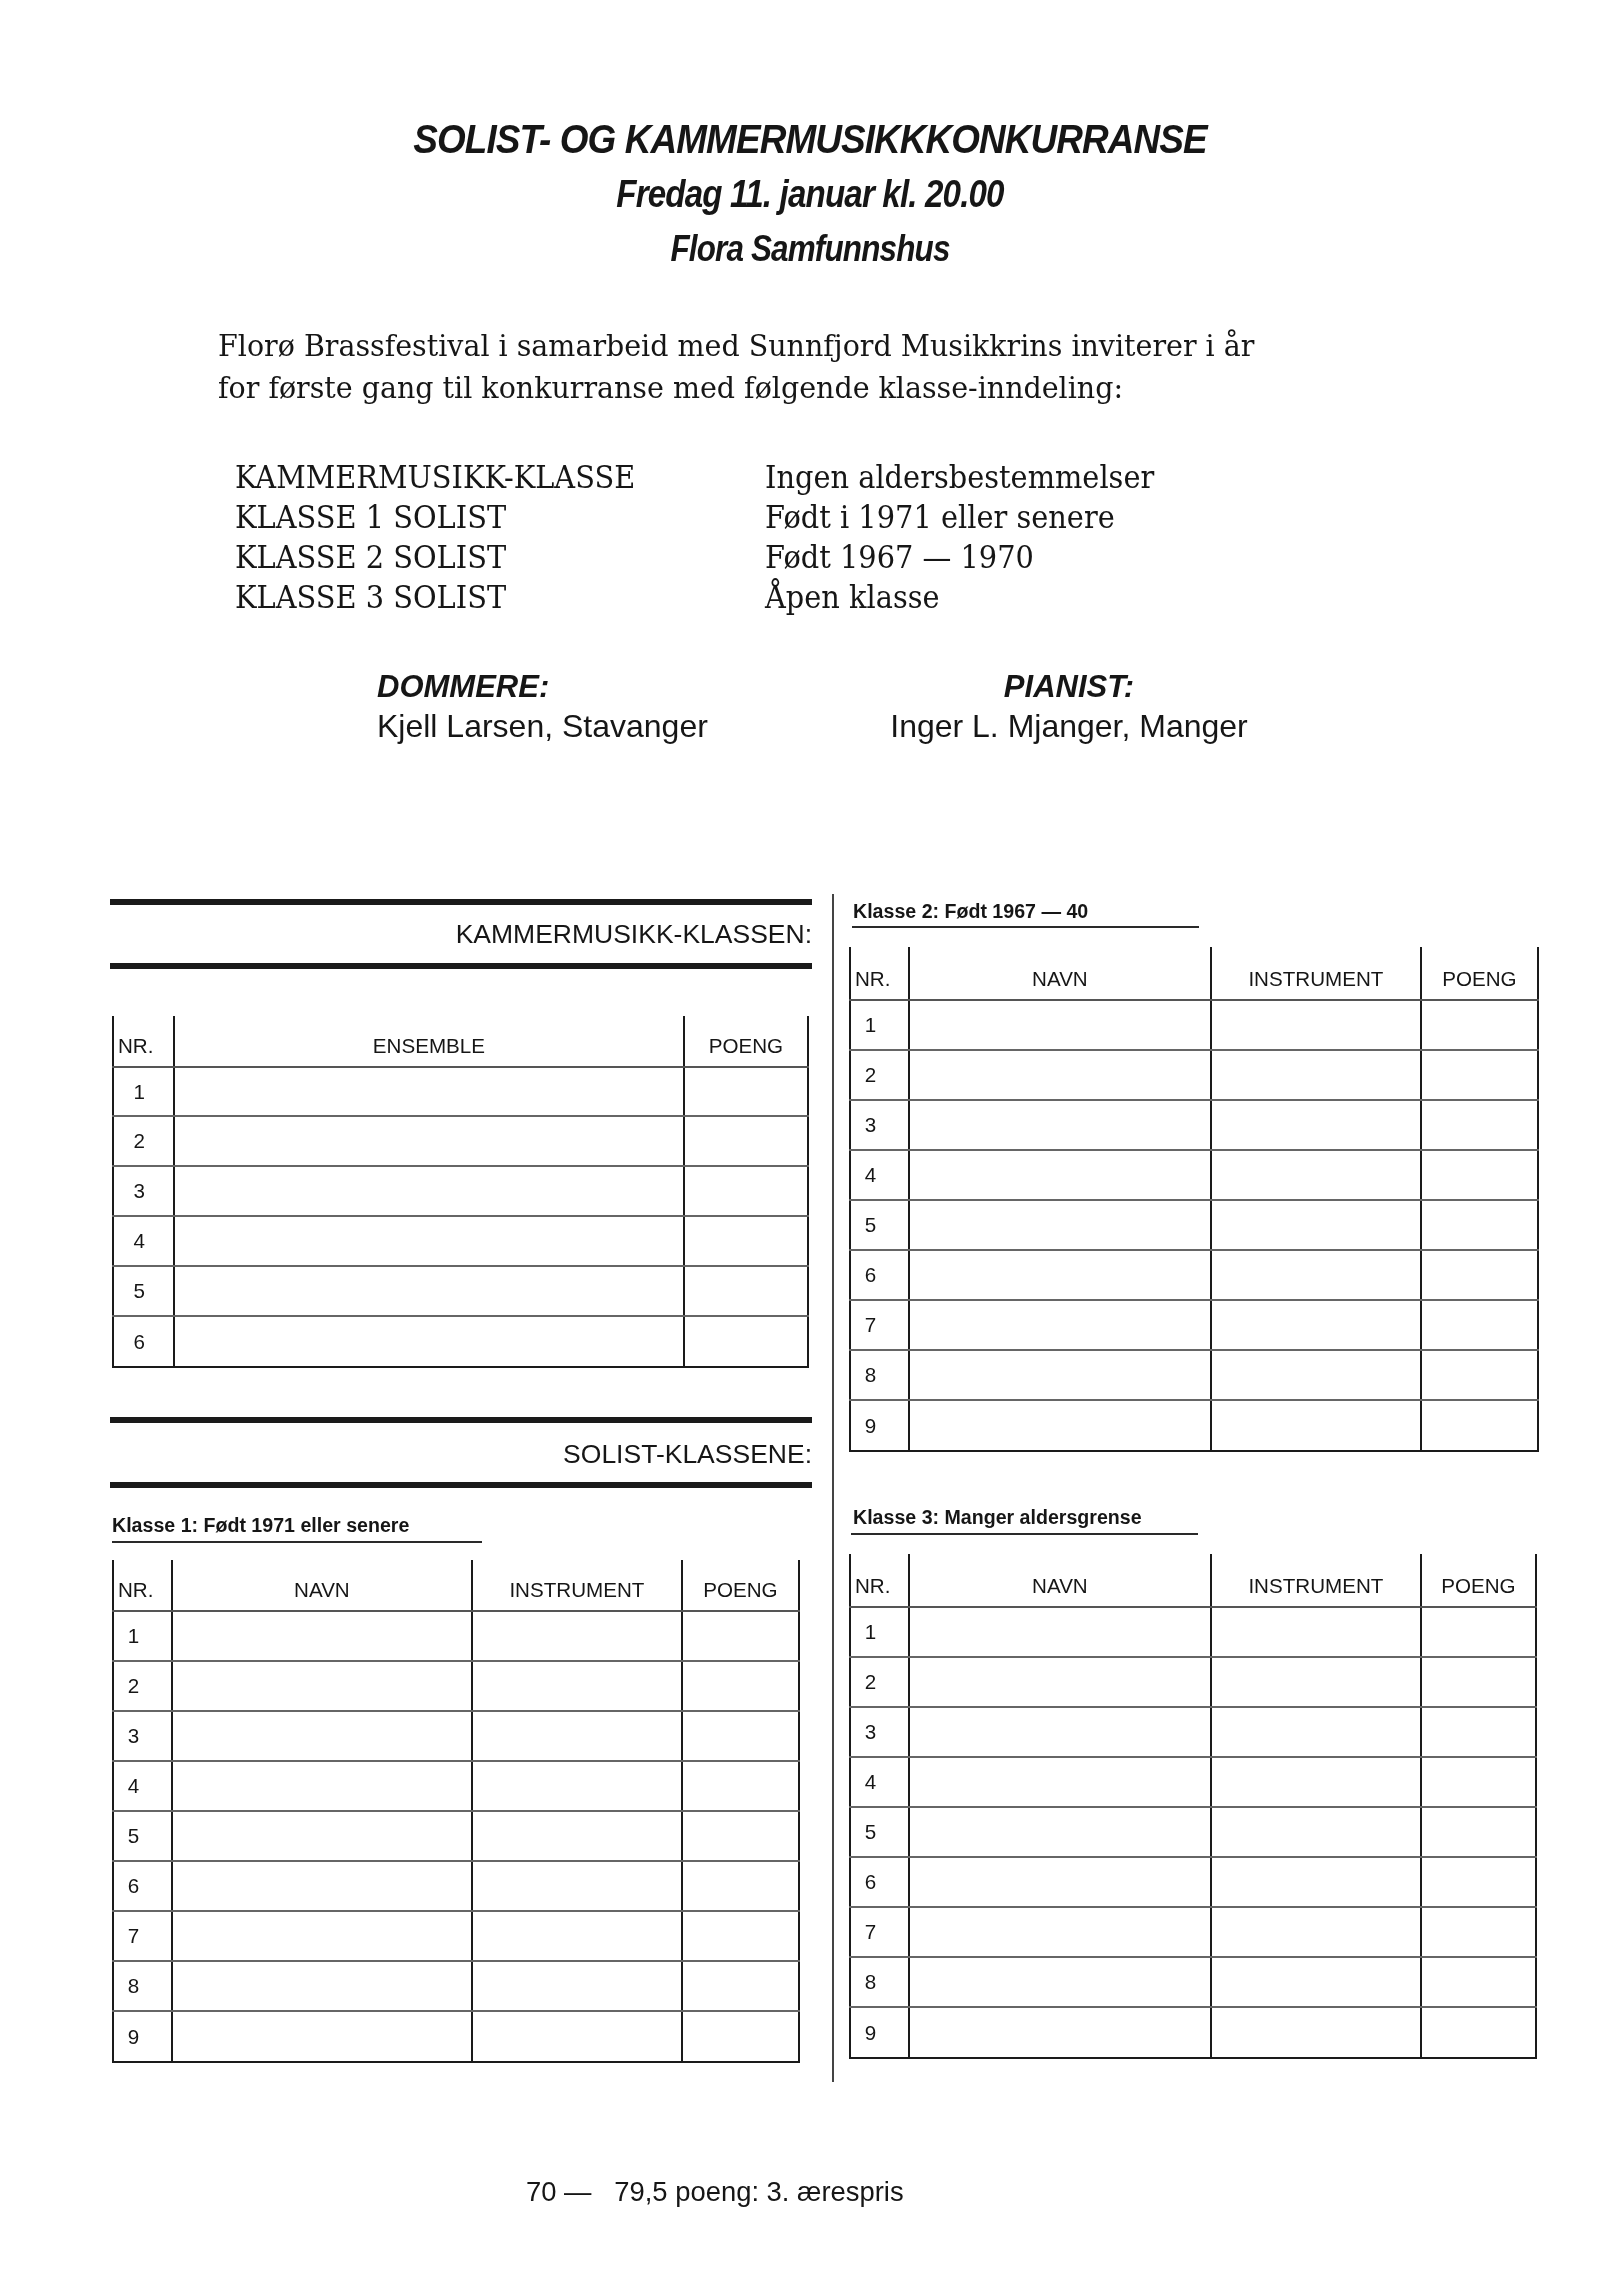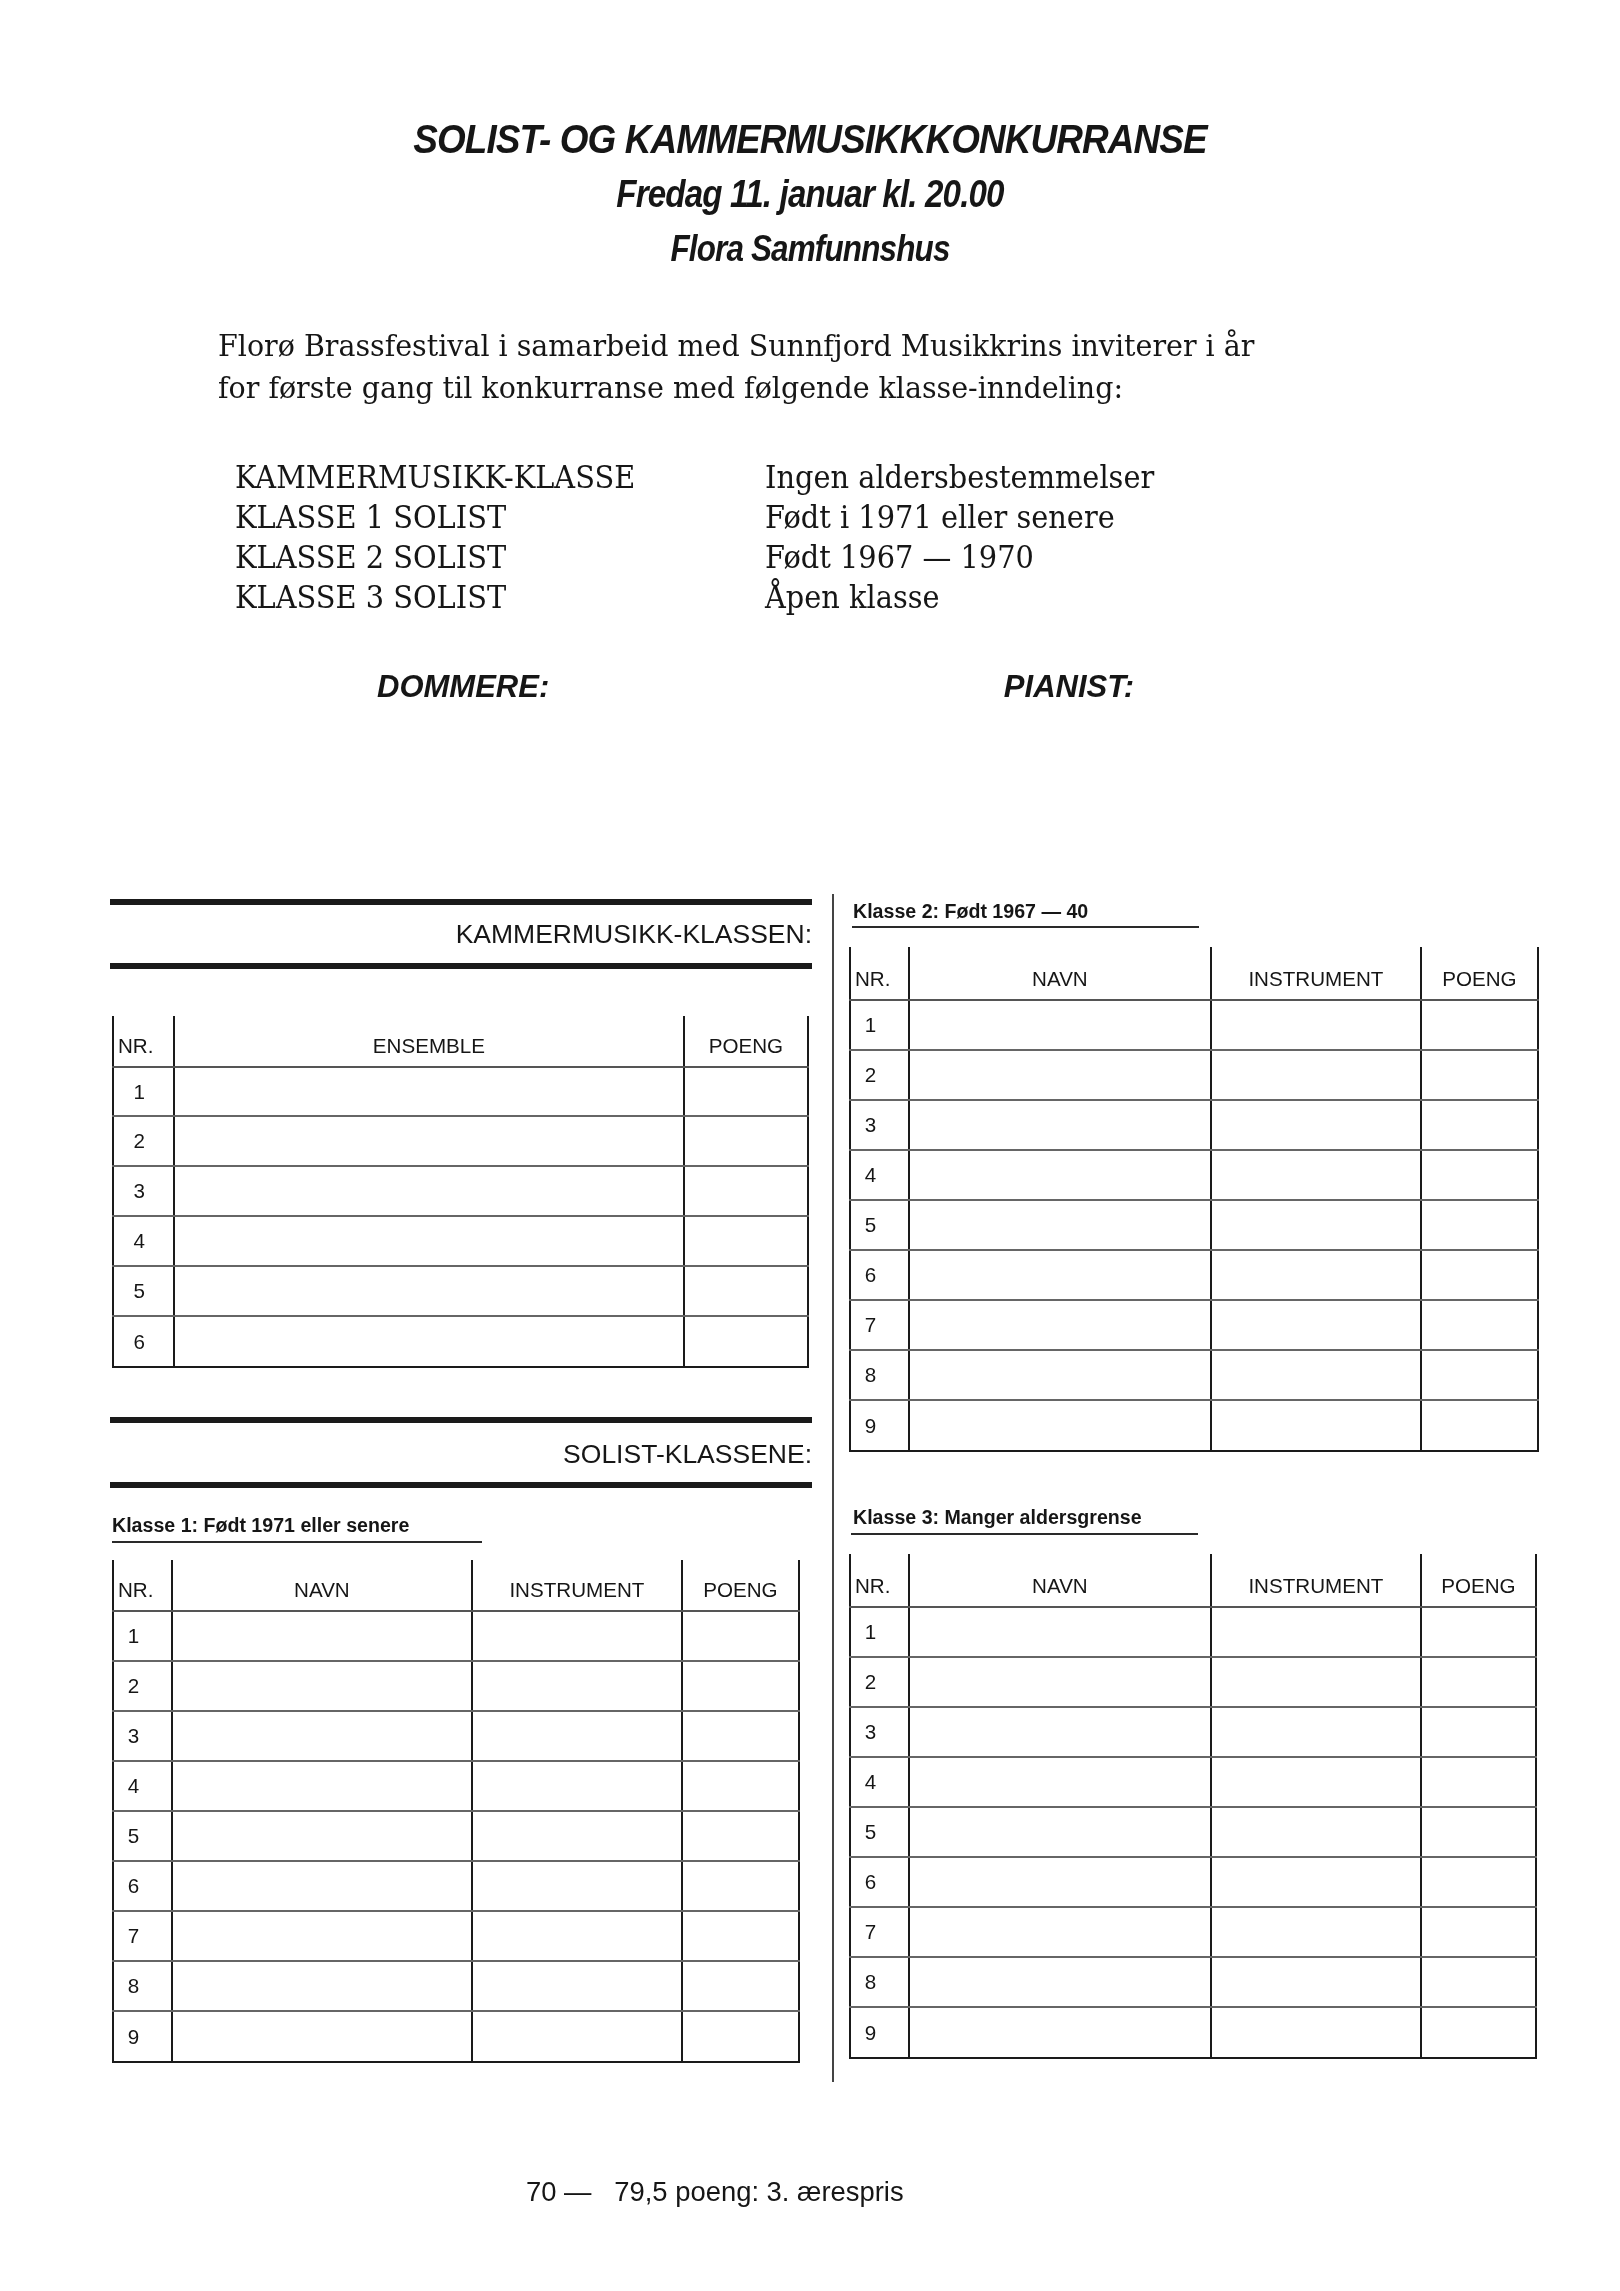--- a/index.html
+++ b/index.html
@@ -48,23 +48,25 @@
 </div>
 <div class="abs serif" style="left:765px; top:457px;">
   <div class="cls-row">Ingen aldersbestemmelser</div>
   <div class="cls-row">Født i 1971 eller senere</div>
   <div class="cls-row">Født 1967 — 1970</div>
   <div class="cls-row">Åpen klasse</div>
 </div>
 
 <div class="abs hv" style="left:377px; top:669px; width:392px; text-align:left;">
   <div class="head-it">DOMMERE:</div>
+  <div class="names" style="margin-top:2px;">Kjell Larsen, Stavanger</div>
 </div>
 <div class="abs hv" style="left:863px; top:669px; width:412px; text-align:center;">
   <div class="head-it">PIANIST:</div>
+  <div class="names" style="margin-top:2px;">Inger L. Mjanger, Manger</div>
 </div>
 
 <div class="abs bar" style="left:110px; top:899px; width:702px;"></div>
 <div class="abs hv sec-title" style="left:110px; top:919px; width:702px;">KAMMERMUSIKK-KLASSEN:</div>
 <div class="abs bar" style="left:110px; top:963px; width:702px;"></div>
 
 <table class="grid" style="left:112px; top:1016px; width:697px;">
   <tbody>
       <tr style="height:51px;">
     <th class="nr" style="width:55px;">NR.</th>

